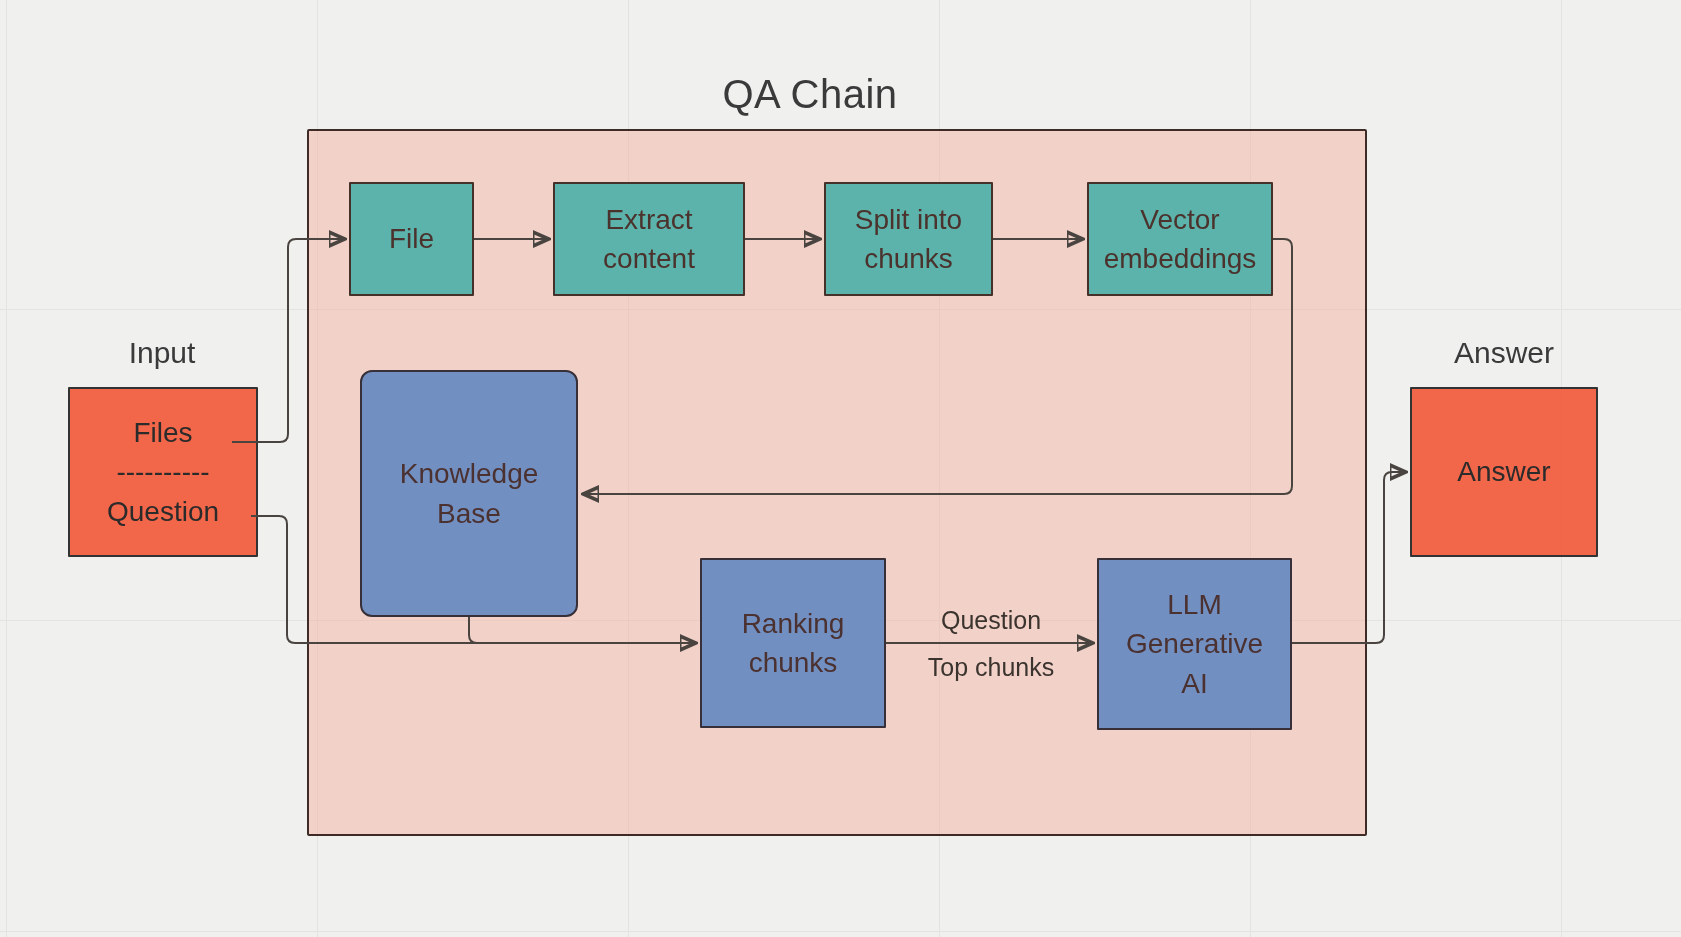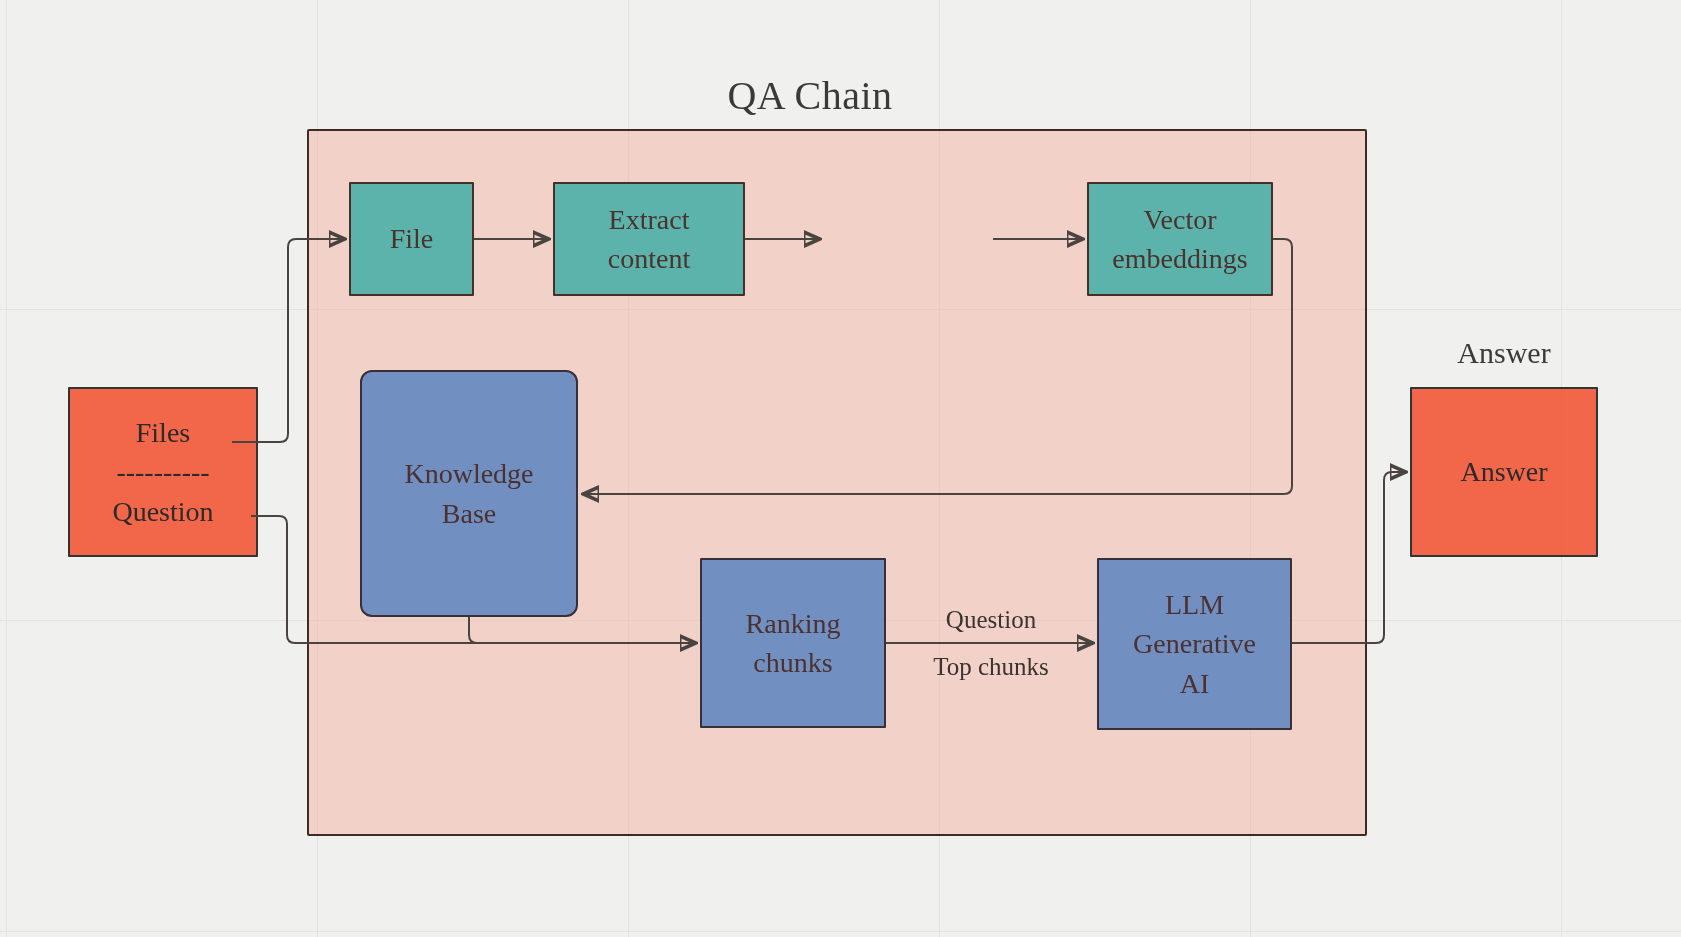--- a/index.html
+++ b/index.html
@@ -1,21 +1,21 @@
 <!DOCTYPE html>
 <html><head>
 <meta charset="utf-8">
 <style>
   html,body{margin:0;padding:0;background:#f0f0ef;}
   *{box-sizing:border-box;}
   .stage{
     position:relative;
     width:1681px;height:937px;
     overflow:hidden;
-    font-family:Liberation Serif, serif;
+    font-family:Liberation Sans, sans-serif;
     background-color:#f0f0ef;
     background-image:
       linear-gradient(to right,#e3e3e2 1.5px,transparent 1.5px),
       linear-gradient(to bottom,#e3e3e2 1.5px,transparent 1.5px);
     background-size:311px 311px,311px 311px;
     background-position:6px 0px,0px -2px;
   }
   .title{
     position:absolute;
     left:610px;top:72px;width:400px;
@@ -73,37 +73,42 @@
   }
 </style>
 </head>
 <body>
 
 <div class="stage">
 
   <div class="container-group"></div>
 
   <div class="title">QA Chain</div>
+  <div class="io-label" style="left:52px;top:336px;">Input</div>
   <div class="io-label" style="left:1394px;top:336px;">Answer</div>
 
   <div class="node orange" style="left:68px;top:387px;width:190px;height:170px;">
     <span>Files</span>
     <span>----------</span>
     <span>Question</span>
   </div>
 
   <div class="node teal" style="left:349px;top:182px;width:125px;height:114px;">
     <span>File</span>
   </div>
 
   <div class="node teal" style="left:553px;top:182px;width:192px;height:114px;">
     <span>Extract</span>
     <span>content</span>
   </div>
 
+  <div class="node teal" style="left:824px;top:182px;width:169px;height:114px;">
+    <span>Split into</span>
+    <span>chunks</span>
+  </div>
 
   <div class="node teal" style="left:1087px;top:182px;width:186px;height:114px;">
     <span>Vector</span>
     <span>embeddings</span>
   </div>
 
   <div class="node blue" style="left:360px;top:370px;width:218px;height:247px;border-radius:12px;">
     <span>Knowledge</span>
     <span>Base</span>
   </div>

